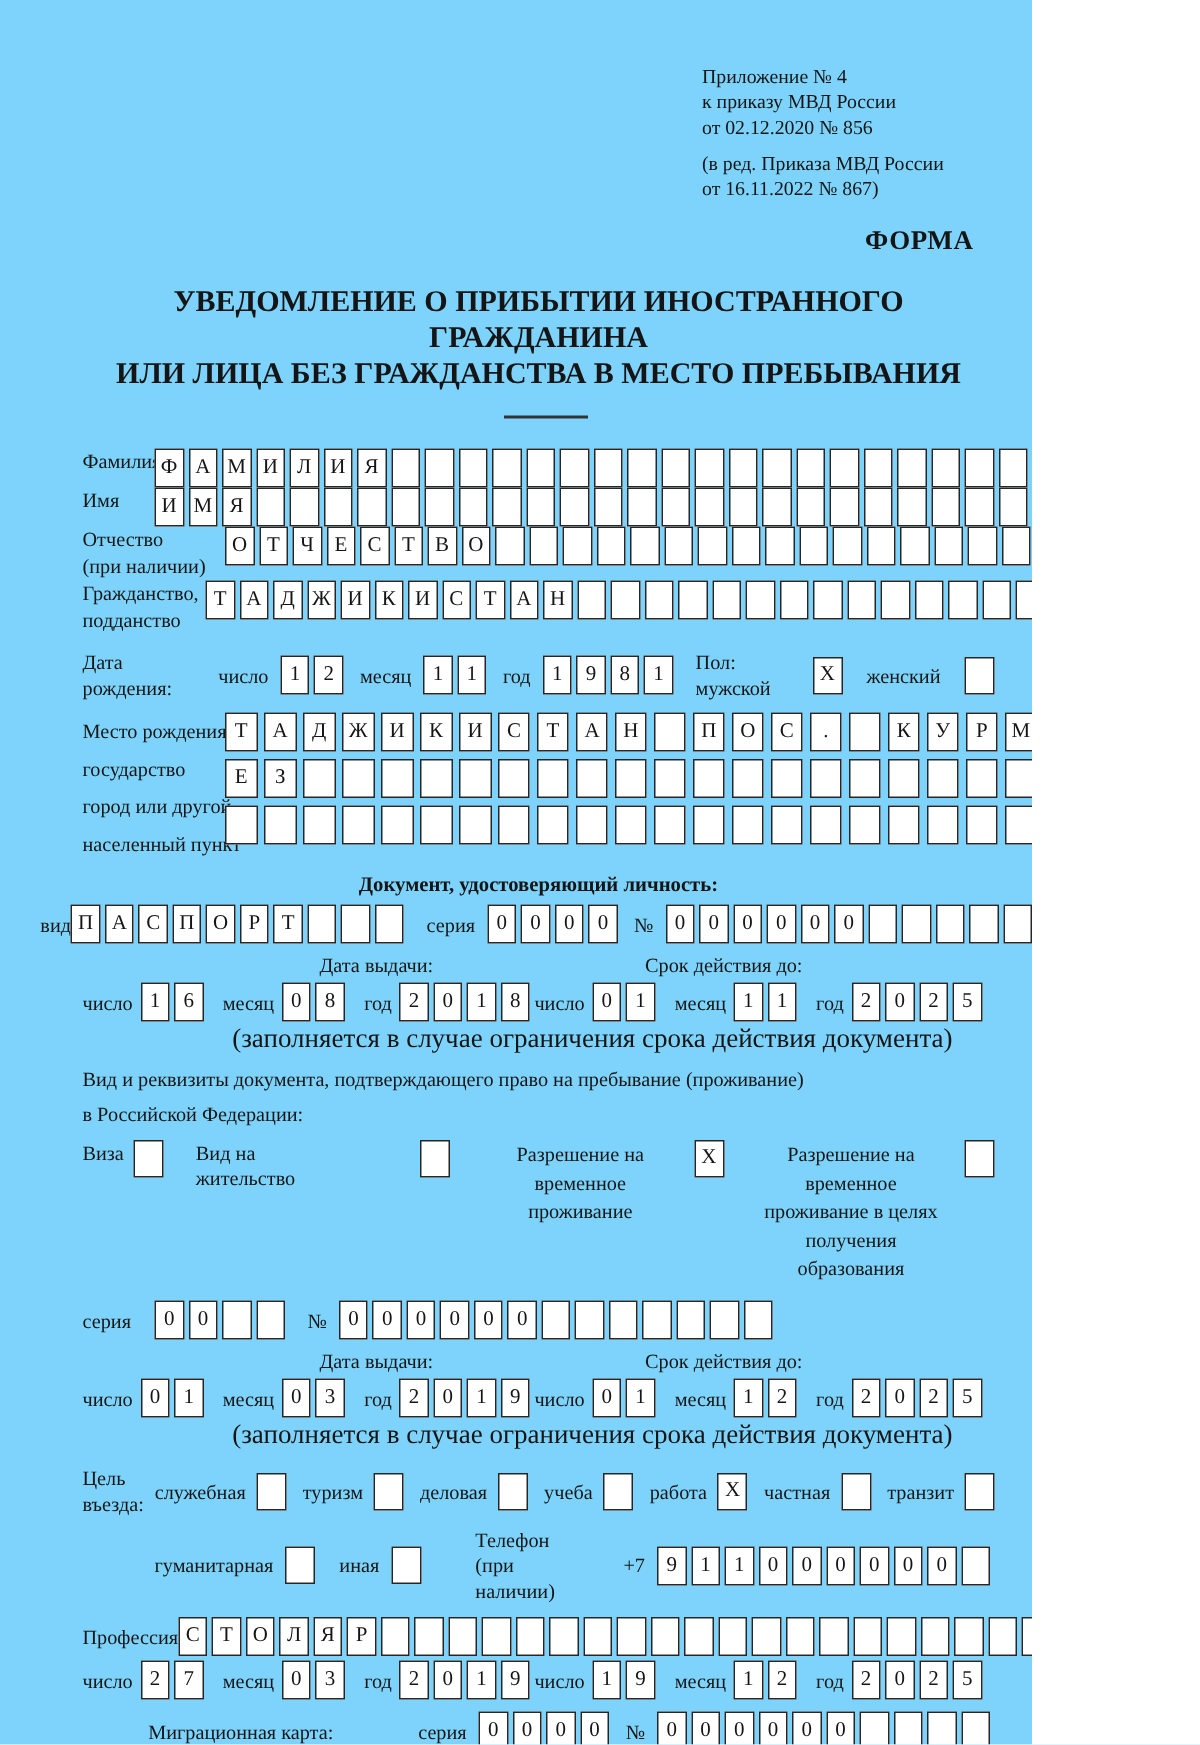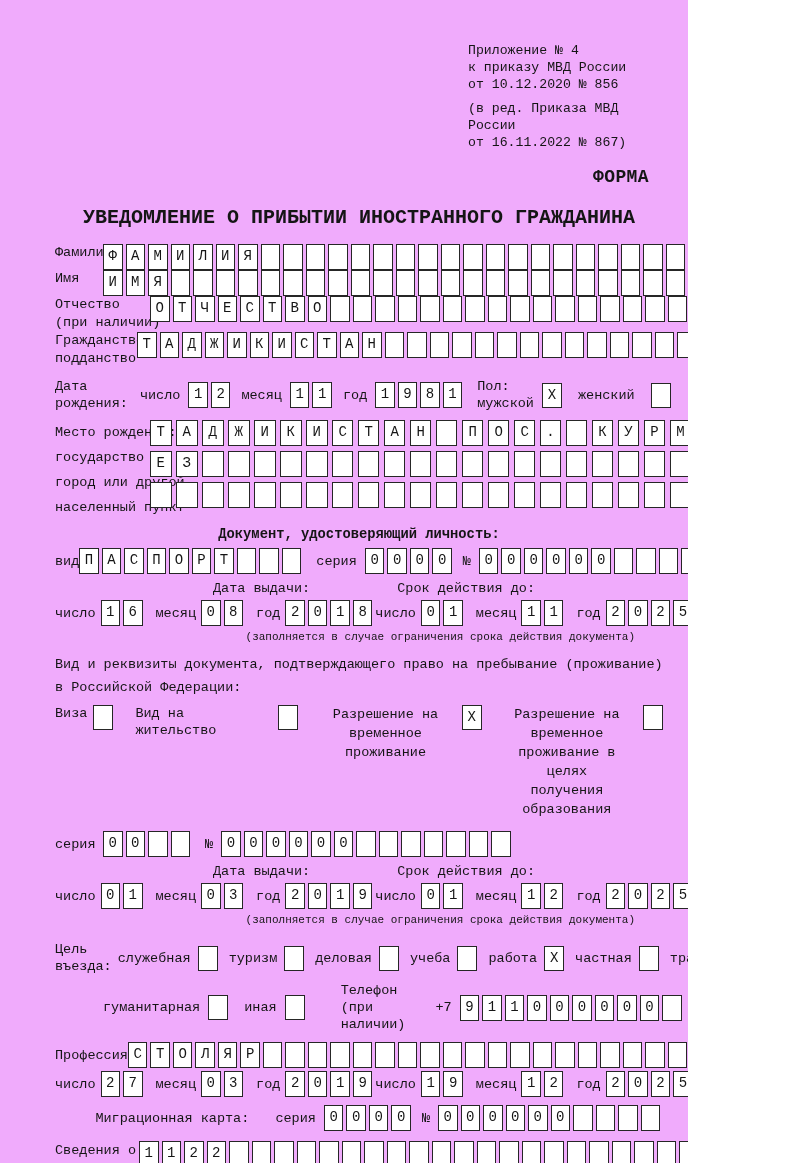--- a/index.html
+++ b/index.html
@@ -1,19 +1,19 @@
 <!DOCTYPE html>
 <html lang="ru"><head>
 <meta charset="utf-8">
 <style>
   html,body{margin:0;padding:0;background:#fff;}
   .page{
     position:relative;width:688px;height:1163px;box-sizing:border-box;
-    background:#f0abfc;color:#151515;
-    font-family:Liberation Mono, monospace;
+    background:#7dd3fc;color:#151515;
+    font-family:Liberation Serif, serif;
     font-size:13.5px;line-height:17px;
     padding:42px 25px 0 55px;overflow:hidden;
   }
   .hdr{margin-left:auto;width:195px;font-size:13.2px;line-height:17px;}
   .hdr .amend{margin-top:7px;}
   .forma{text-align:right;padding-right:14px;font-weight:bold;font-size:18px;margin-top:18px;letter-spacing:.4px;}
   .title{text-align:center;font-weight:bold;font-size:20px;line-height:24px;margin-top:20px;}
   .underline-blank{display:inline-block;width:56px;height:13px;border-bottom:2.2px solid #333;margin-left:10px;}
   .sec-heading{font-weight:bold;font-size:14.1px;margin-top:26px;letter-spacing:.1px;}
   .frow{display:flex;align-items:flex-start;margin-top:0;}
@@ -34,21 +34,21 @@
   }
   .doc-heading{text-align:center;font-weight:bold;font-size:13.8px;margin-top:6px;}
   .dtitles{display:flex;margin-top:6px;}
   .dtitles .t1{margin-left:158px;}
   .dtitles .t2{margin-left:auto;margin-right:128px;}
   .drow{display:flex;align-items:center;margin-top:3px;}
   .dgroup{display:flex;align-items:center;}
   .dgroup .dlabel{margin-right:5px;}
   .dgroup .mid{margin-left:10px;margin-right:5px;}
   .dgroup-r{margin-left:auto;padding-right:32px;}
-  .fillnote{text-align:right;padding-right:28px;font-size:11px;margin-top:3px;}
+  .fillnote{text-align:right;padding-right:28px;font-size:18px;margin-top:3px;}
   .intro{margin-top:10px;}
   .viza{display:flex;align-items:flex-start;margin-top:9px;}
   .viza .grp{display:flex;align-items:flex-start;}
   .viza .grp .checkbox{margin-left:9px;}
   .optlines{text-align:center;line-height:19px;}
   .purpose-row{display:flex;align-items:center;margin-top:12px;}
   .purpose-row .cb-item{display:flex;align-items:center;margin-left:11px;}
   .purpose-row .cb-item .checkbox{margin-left:7px;}
   .purpose2{display:flex;align-items:center;margin-top:7px;padding-left:48px;}
   .reps{display:flex;align-items:flex-start;margin-top:10px;}
@@ -58,28 +58,29 @@
   .sp-l8{margin-left:8px;} .sp-l12{margin-left:12px;} .sp-l16{margin-left:16px;}
 </style>
 </head>
 <body>
 
 <div class="page">
 
   <div class="hdr">
     <div>Приложение № 4</div>
     <div>к приказу МВД России</div>
-    <div>от 10.12.2020 № 856</div>
+    <div>от 02.12.2020 № 856</div>
     <div class="amend">(в ред. Приказа МВД России</div>
     <div>от 16.11.2022 № 867)</div>
   </div>
   <div class="forma">ФОРМА</div>
 
   <div class="title">
     <div>УВЕДОМЛЕНИЕ О ПРИБЫТИИ ИНОСТРАННОГО ГРАЖДАНИНА</div>
+    <div><span>ИЛИ ЛИЦА БЕЗ ГРАЖДАНСТВА В МЕСТО ПРЕБЫВАНИЯ</span><span class="underline-blank"></span></div>
   </div>
 
 
   <div class="frow" style="margin-top:14px;">
     <div class="lblcol" style="width:48px;">Фамилия</div>
     <div class="boxes">
         <span class="cell">Ф</span>
         <span class="cell">А</span>
         <span class="cell">М</span>
         <span class="cell">И</span>
@@ -329,21 +330,21 @@
           <span class="cell"></span>
           <span class="cell"></span>
           <span class="cell"></span>
           <span class="cell"></span>
           <span class="cell"></span>
         </div>
     </div>
   </div>
 
   <div class="doc-heading">Документ, удостоверяющий личность:</div>
-  <div class="frow" style="align-items:center;margin-top:5px;">
+  <div class="frow" style="align-items:center;margin-top:5px;justify-content:center;">
     <span style="width:55px;">вид</span>
     <span class="boxes">
         <span class="cell">П</span>
         <span class="cell">А</span>
         <span class="cell">С</span>
         <span class="cell">П</span>
         <span class="cell">О</span>
         <span class="cell">Р</span>
         <span class="cell">Т</span>
         <span class="cell"></span>

